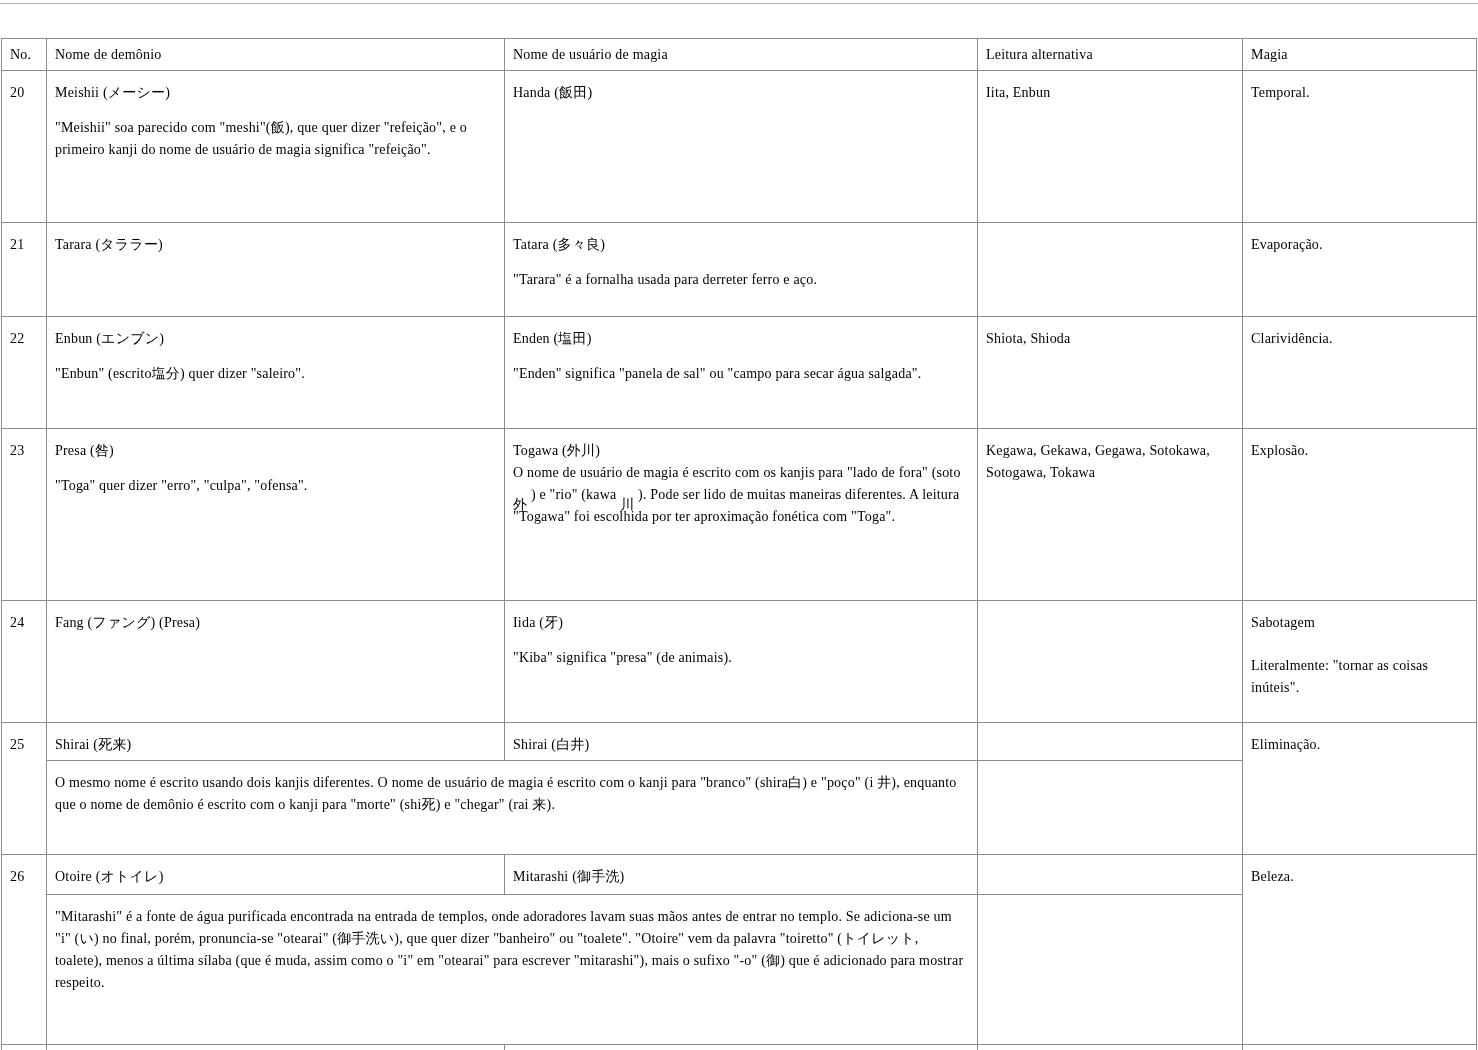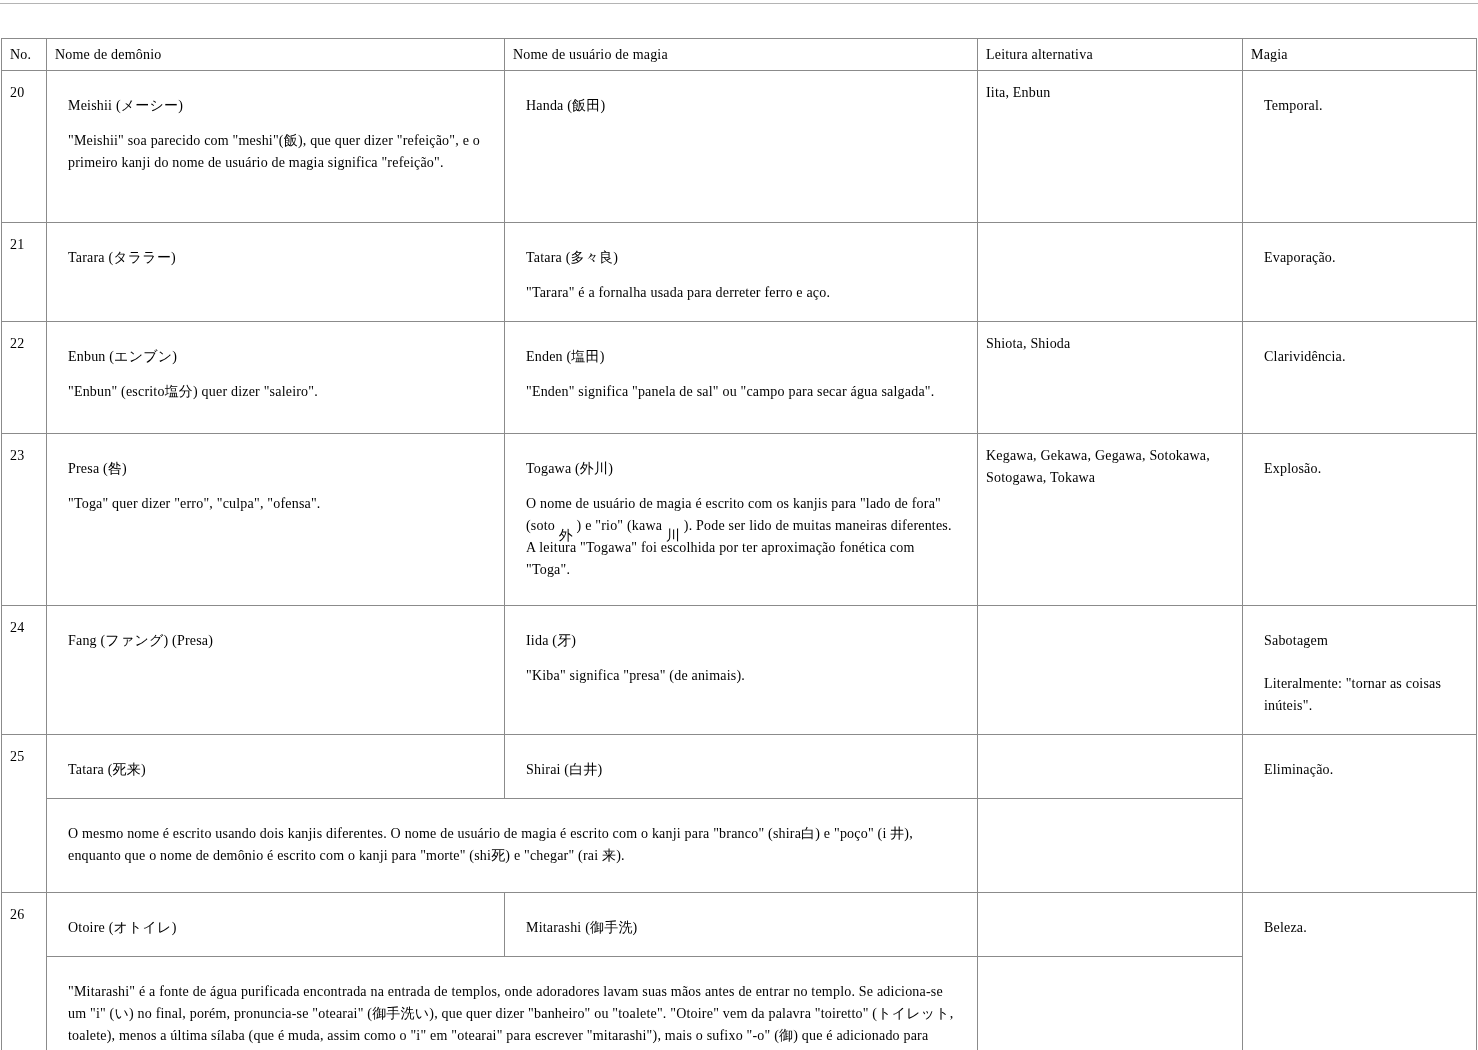--- a/index.html
+++ b/index.html
@@ -37,21 +37,21 @@
     letter-spacing: 0.2px;
     padding: 11px 8px 4px 8px;
     overflow: hidden;
   }
   table.names th {
     height: 10px;
     vertical-align: middle;
     padding: 2px 8px;
   }
   p.name, p.note, p.spannote {
-    margin: 13px;
+    margin: 0;
     padding: 0;
   }
   p.note { margin-top: 13px; }
   p.note.tight { margin-top: 0; }
   p.note.wide-gap { margin-top: 21px; }
   .drop {
     position: relative;
     top: 10px;
   }
   td.no-cell { padding-left: 8px; }
@@ -154,21 +154,21 @@
       <td></td>
       <td>
         <p class="name">Sabotagem</p>
         <p class="note wide-gap">Literalmente: "tornar as coisas inúteis".</p>
       </td>
     </tr>
 
     <tr style="height:36px">
       <td class="no-cell" rowspan="2">25</td>
       <td>
-        <p class="name">Tatara (死来)</p>
+        <p class="name">Shirai (死来)</p>
       </td>
       <td>
         <p class="name">Shirai (白井)</p>
       </td>
       <td></td>
       <td rowspan="2">
         <p class="name">Eliminação.</p>
       </td>
     </tr>
 

